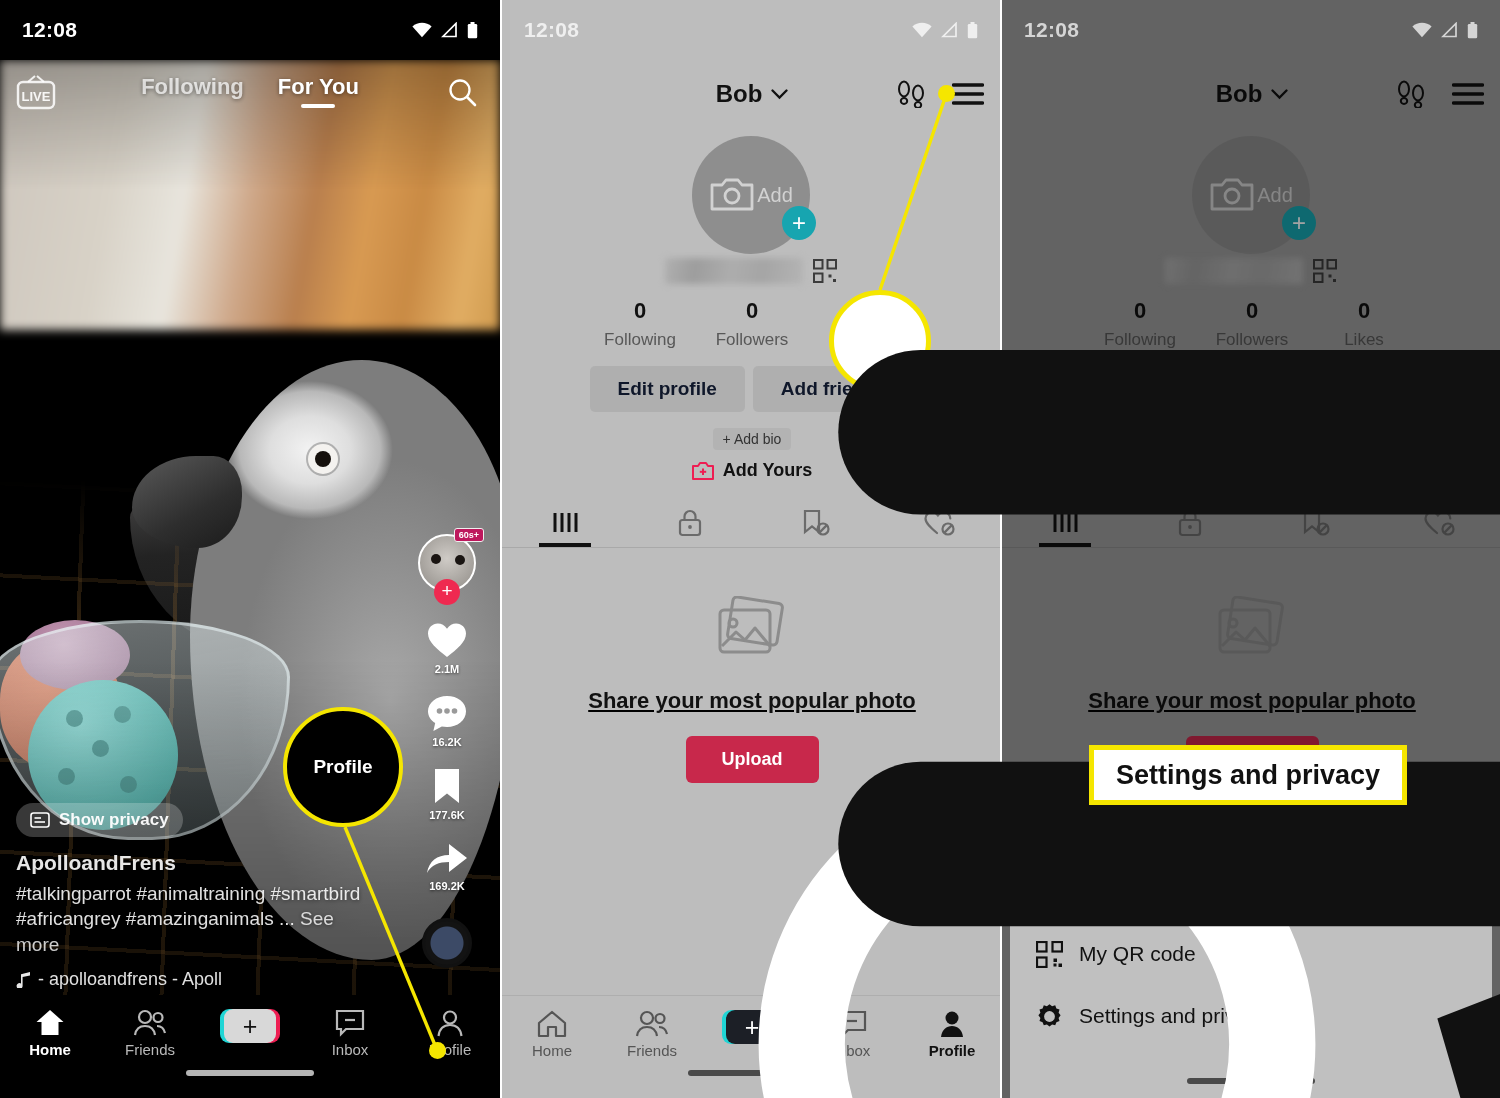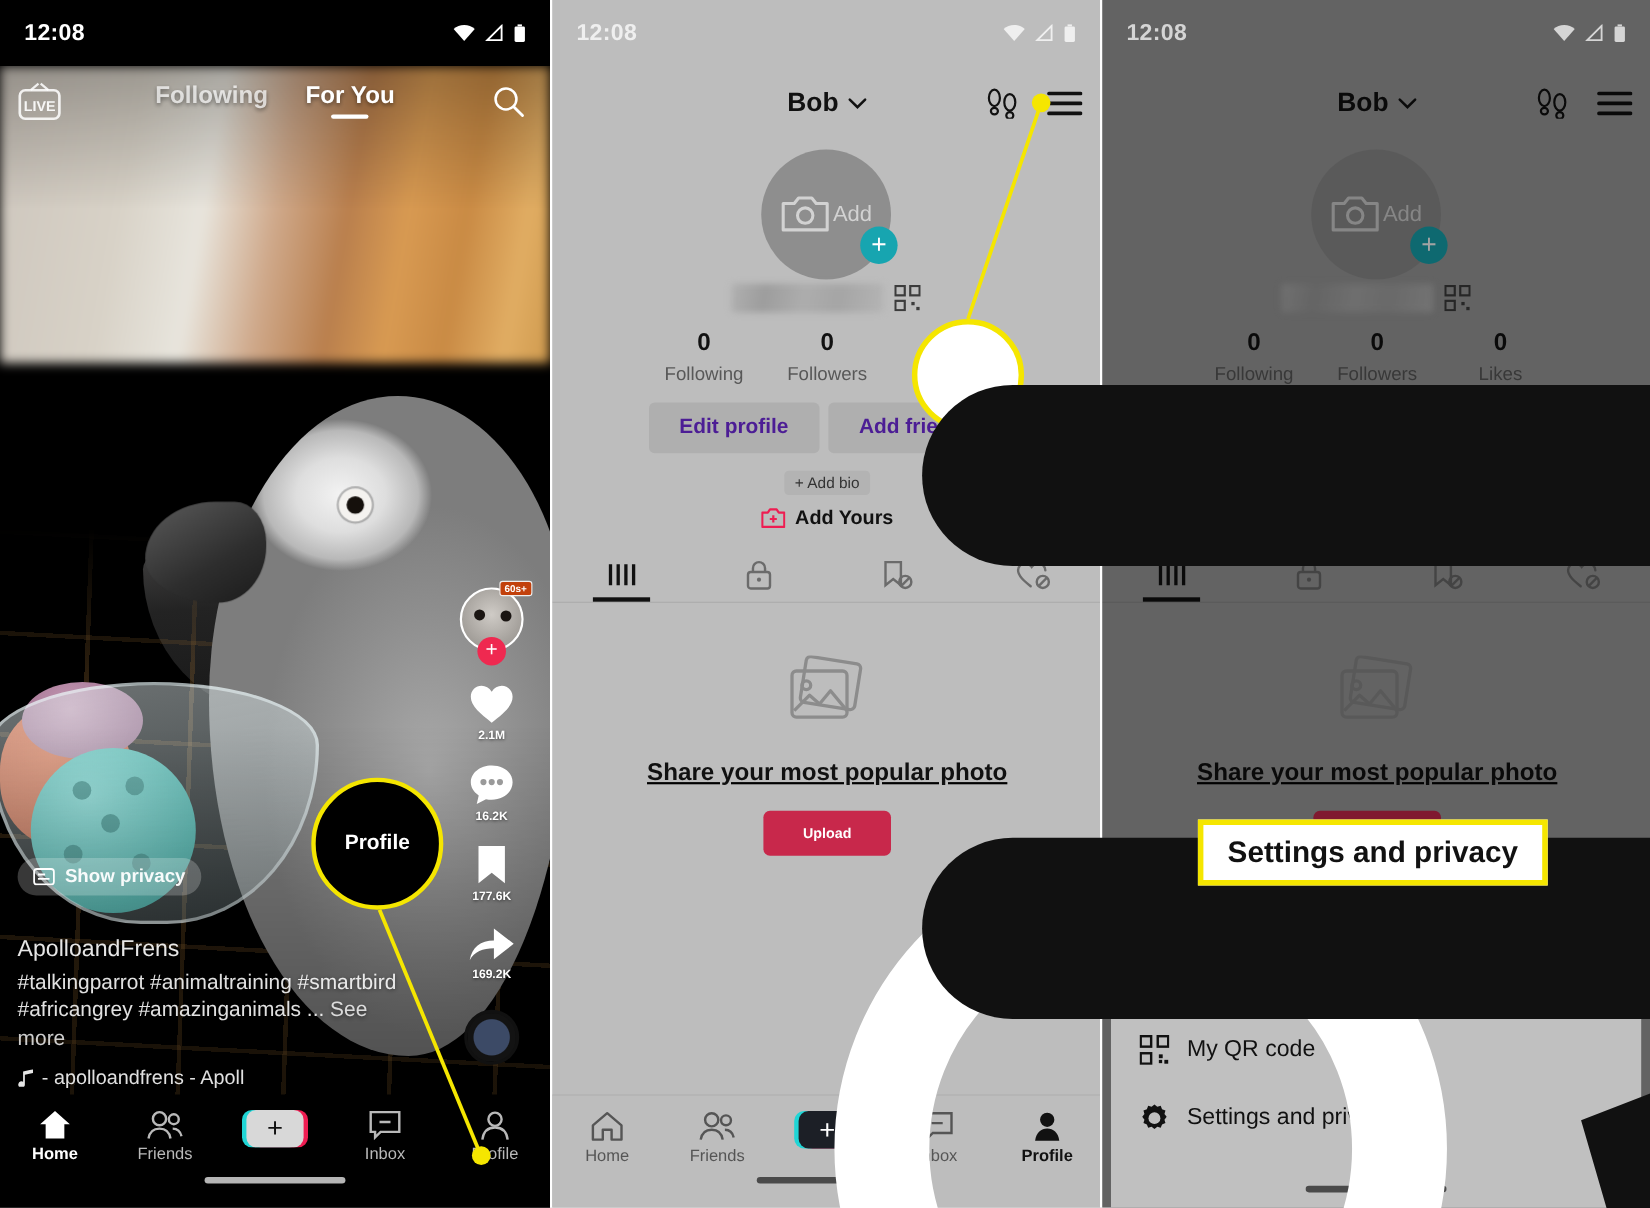--- a/index.html
+++ b/index.html
@@ -103,35 +103,35 @@
   .rail { position:absolute; right:14px; top:534px; width:78px; z-index:30;
     display:flex; flex-direction:column; align-items:center; }
   .rail-avatar { position:relative; width:58px; height:58px; margin-bottom:28px; }
   .rail-avatar .ava { width:58px; height:58px; border-radius:50%; border:2px solid #fff;
     overflow:hidden; background:radial-gradient(circle at 50% 42%, #cfcbc6, #8f8b86); }
   .rail-avatar .ava b { position:absolute; left:13px; top:20px; width:10px; height:10px;
     border-radius:50%; background:#1a1512; box-shadow:24px 1px 0 #1a1512; }
   .rail-avatar .plus { position:absolute; left:50%; transform:translateX(-50%); bottom:-13px;
     width:26px; height:26px; border-radius:50%; background:#ef2950; color:#fff;
     font-size:19px; line-height:24px; text-align:center; font-weight:400; }
-  .rail-badge { position:absolute; right:-8px; top:-6px; background:#c2410c; color:#fff;
+  .rail-badge { position:absolute; right:-8px; top:-6px; background:#be185d; color:#fff;
     font-size:9px; font-weight:700; padding:1px 4px; border-radius:3px; border:1px solid #efefef; }
   .rail-item { display:flex; flex-direction:column; align-items:center; margin-bottom:18px; }
   .rail-count { color:#fff; font-size:11px; font-weight:700; margin-top:3px;
     text-shadow:0 1px 3px rgba(0,0,0,.6); }
   .rail-disc { width:50px; height:50px; border-radius:50%; margin-top:8px;
     background:radial-gradient(circle at 50% 50%, #3c4a66 0 16px, #131313 17px 100%);
     border:3px solid #111; }
 
   .caption { position:absolute; left:16px; bottom:108px; width:360px; z-index:30; color:#fff; }
   .cc-pill { display:inline-flex; align-items:center; gap:9px; background:rgba(255,255,255,.22);
     padding:7px 14px; border-radius:18px; font-size:17px; font-weight:700;
     color:rgba(255,255,255,.95); margin-bottom:14px; }
-  .cap-user { font-size:21px; font-weight:400; color:rgba(255,255,255,.9);
-    text-shadow:0 1px 4px rgba(0,0,0,.5); margin-bottom:6px;margin-top:23px; }
+  .cap-user { font-size:21px; font-weight:700; color:rgba(255,255,255,.9);
+    text-shadow:0 1px 4px rgba(0,0,0,.5); margin-bottom:6px; }
   .cap-tags { font-size:19px; line-height:1.33; color:rgba(255,255,255,.88);
     text-shadow:0 1px 4px rgba(0,0,0,.5); }
   .cap-more { color:rgba(255,255,255,.8); }
   .cap-music { font-size:18px; color:rgba(255,255,255,.88); margin-top:12px;
     text-shadow:0 1px 4px rgba(0,0,0,.5); display:flex; align-items:center; gap:7px; }
 
   
   .navbar { position:absolute; left:0; bottom:0; width:500px; height:103px; z-index:35;
     display:flex; align-items:flex-start; padding-top:14px; }
   .navitem { flex:1; display:flex; flex-direction:column; align-items:center; gap:4px; }
@@ -184,39 +184,39 @@
   .p-stats { position:absolute; top:298px; left:0; width:500px; display:flex;
     justify-content:center; z-index:10; }
   .p-stat { width:112px; text-align:center; }
   .p-stat .num { font-size:22px; font-weight:700; color:#111; }
   .p-stat .lbl { font-size:17px; color:#585858; margin-top:6px; }
 
   .p-actions { position:absolute; top:366px; left:0; width:500px; display:flex;
     justify-content:center; gap:8px; z-index:10; }
   .p-btn { height:46px; padding:0 28px; border-radius:5px; background:rgba(0,0,0,.07);
     display:flex; align-items:center; justify-content:center; font-size:19px;
-    font-weight:700; color:#4c1d95; }
+    font-weight:700; color:#0f172a; }
   .p-bio { position:absolute; top:428px; left:0; width:500px; text-align:center; z-index:10; }
   .p-bio span { display:inline-block; background:rgba(0,0,0,.05); border-radius:4px;
     padding:3px 10px; font-size:14px; color:#333; }
   .p-yours { position:absolute; top:460px; left:0; width:500px; display:flex;
     align-items:center; justify-content:center; gap:9px; font-size:18px;
     font-weight:700; color:#111; z-index:10; }
 
   .p-tabs { position:absolute; top:498px; left:0; width:500px; height:50px; display:flex;
     border-bottom:1px solid rgba(0,0,0,.10); z-index:10; }
   .p-tab { flex:1; display:flex; align-items:center; justify-content:center;
     position:relative; }
   .p-tab.active:after { content:""; position:absolute; bottom:0; left:50%;
     transform:translateX(-50%); width:52px; height:4px; background:#111; }
 
   .p-empty { position:absolute; top:596px; left:0; width:500px; text-align:center; z-index:10;text-decoration:underline; }
   .p-empty .etitle { font-size:22px; font-weight:700; color:#111; margin-top:22px; }
   .upload-btn { margin-top:22px; display:inline-block; padding:13px 36px; border-radius:6px;
-    font-size:13px; font-weight:700; color:#fff; }
+    font-size:18px; font-weight:700; color:#fff; }
 
   #panel-profile .navbar { background:#bdbdbd; border-top:1px solid rgba(0,0,0,.08); }
   #panel-profile .navlabel { color:#555; }
   #panel-profile .navitem.active .navlabel { color:#111; font-weight:700; }
   #panel-profile .plusbtn .core { background:#1c1f26; color:#fff; }
   #panel-profile .homebar { background:#4a4a4a; }
 
   
   .sheet { position:absolute; left:8px; right:8px; bottom:0; height:250px; z-index:30;
     background:#c0c0c0; border-radius:14px 14px 0 0; padding-top:12px; }

